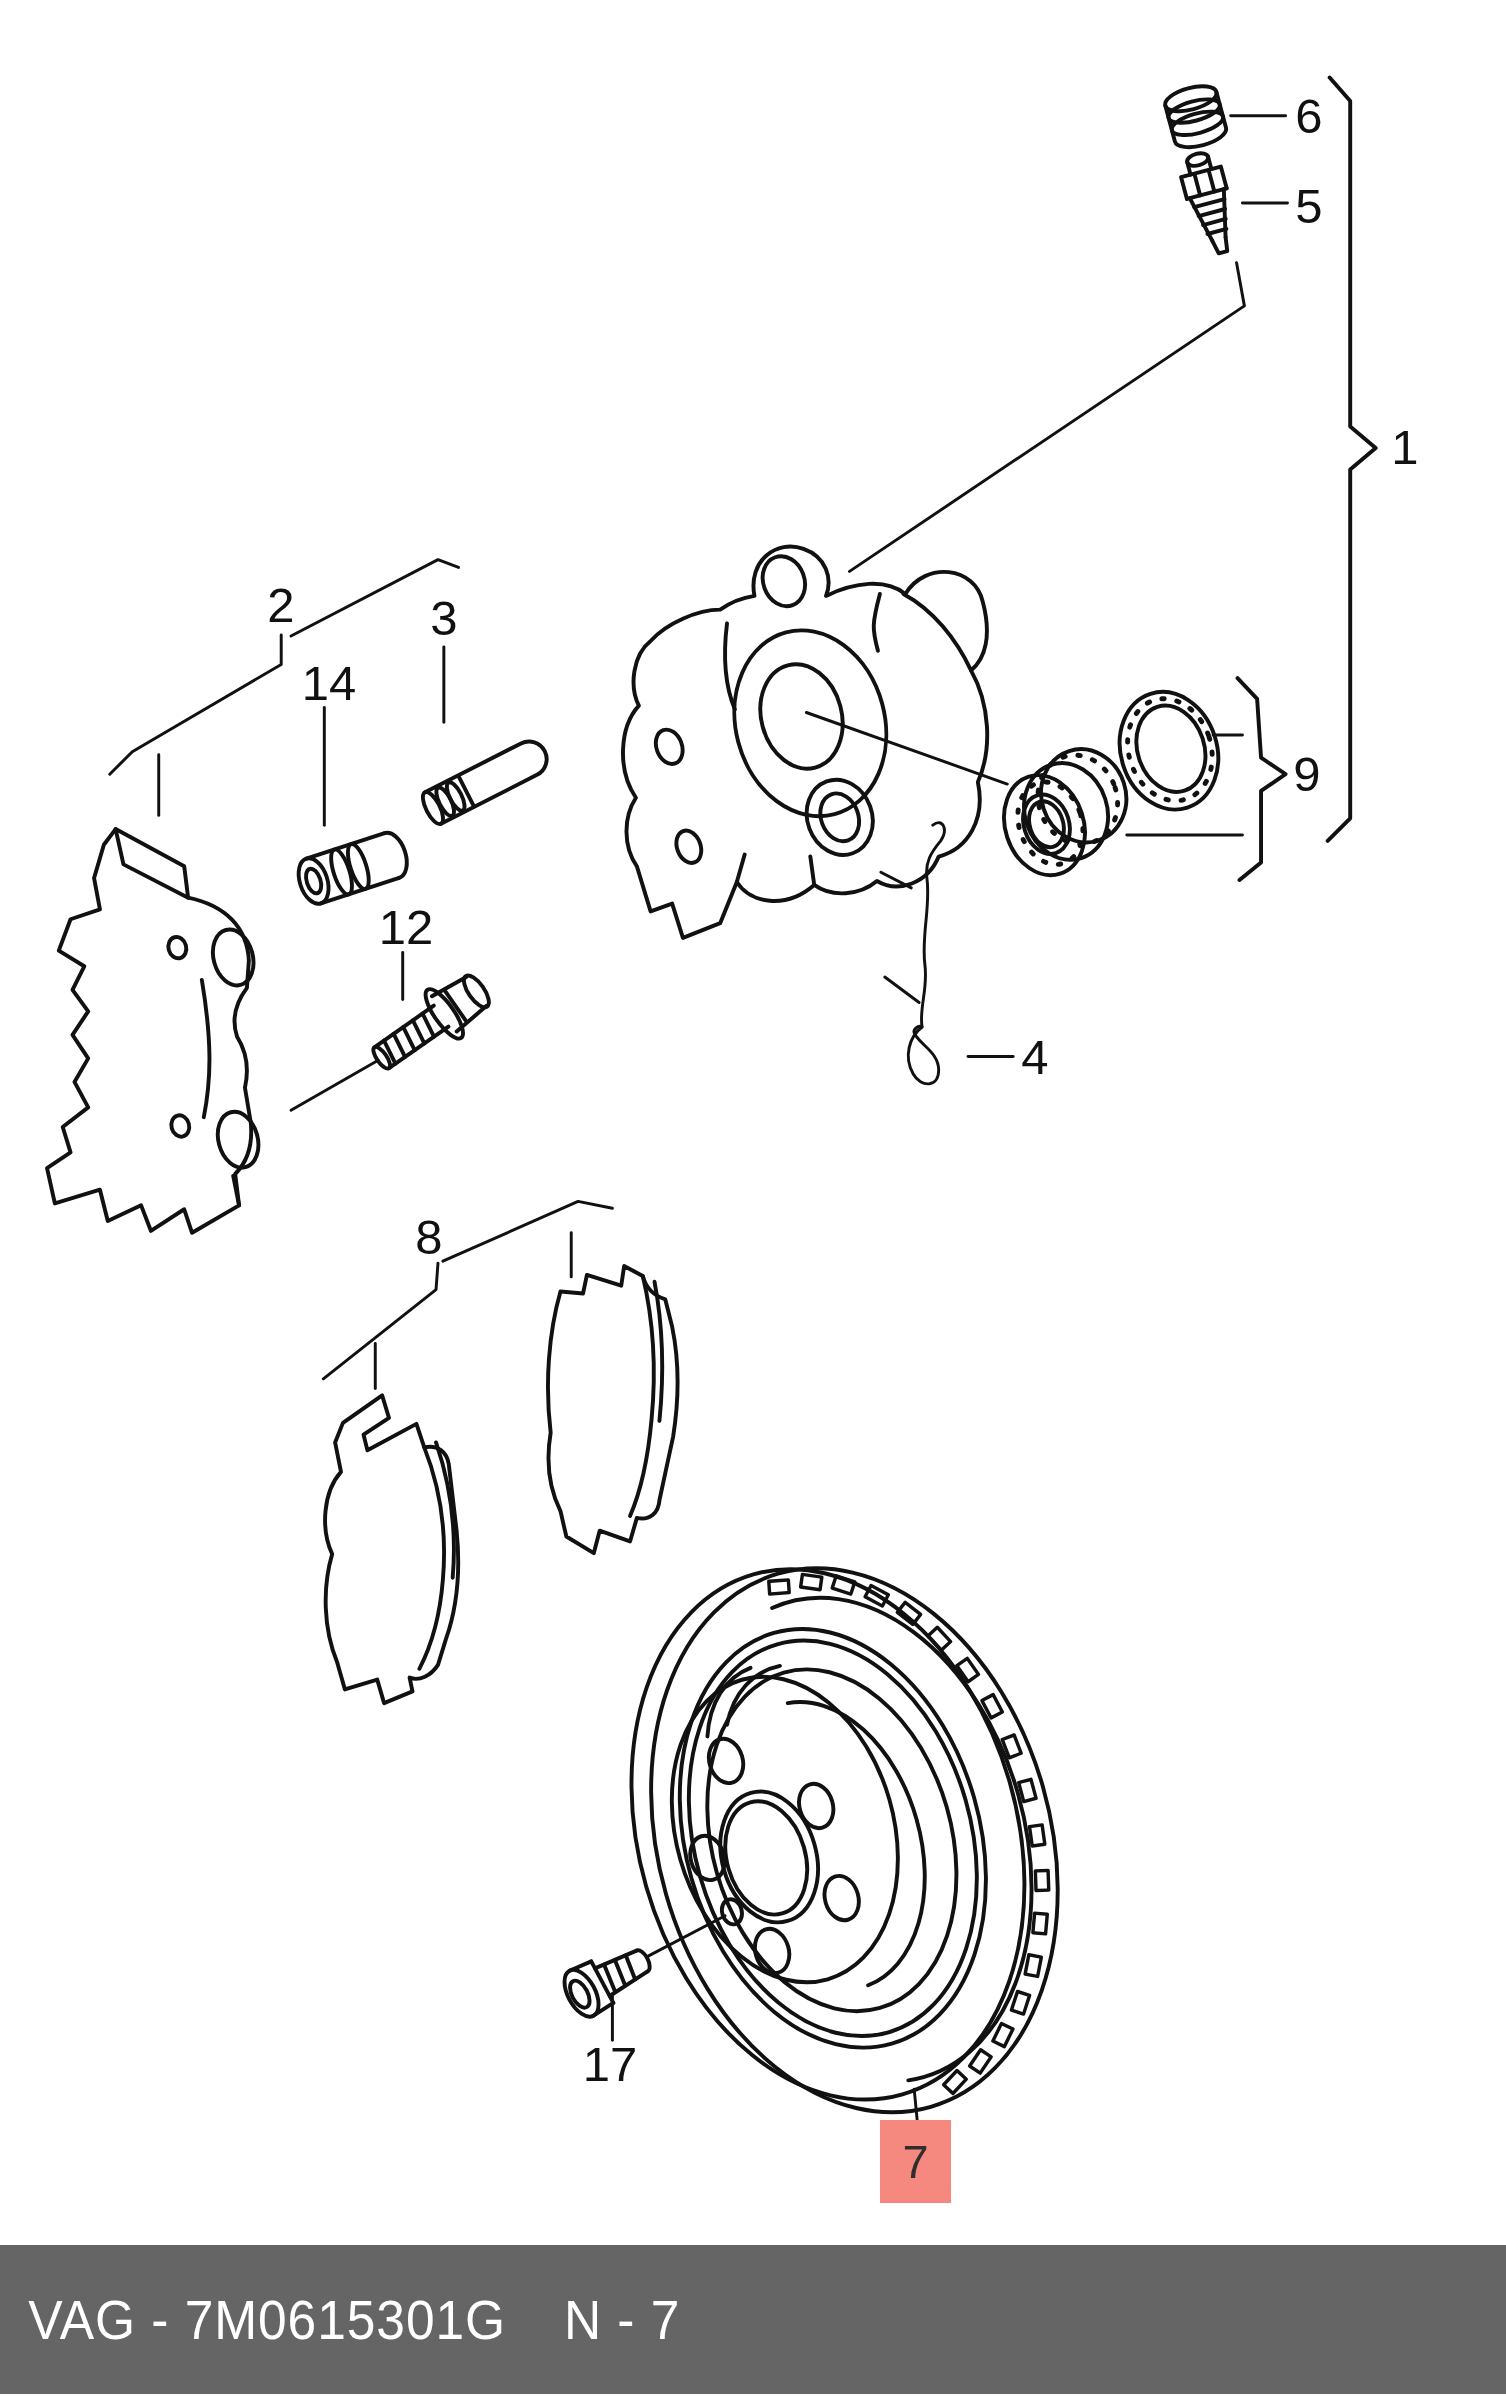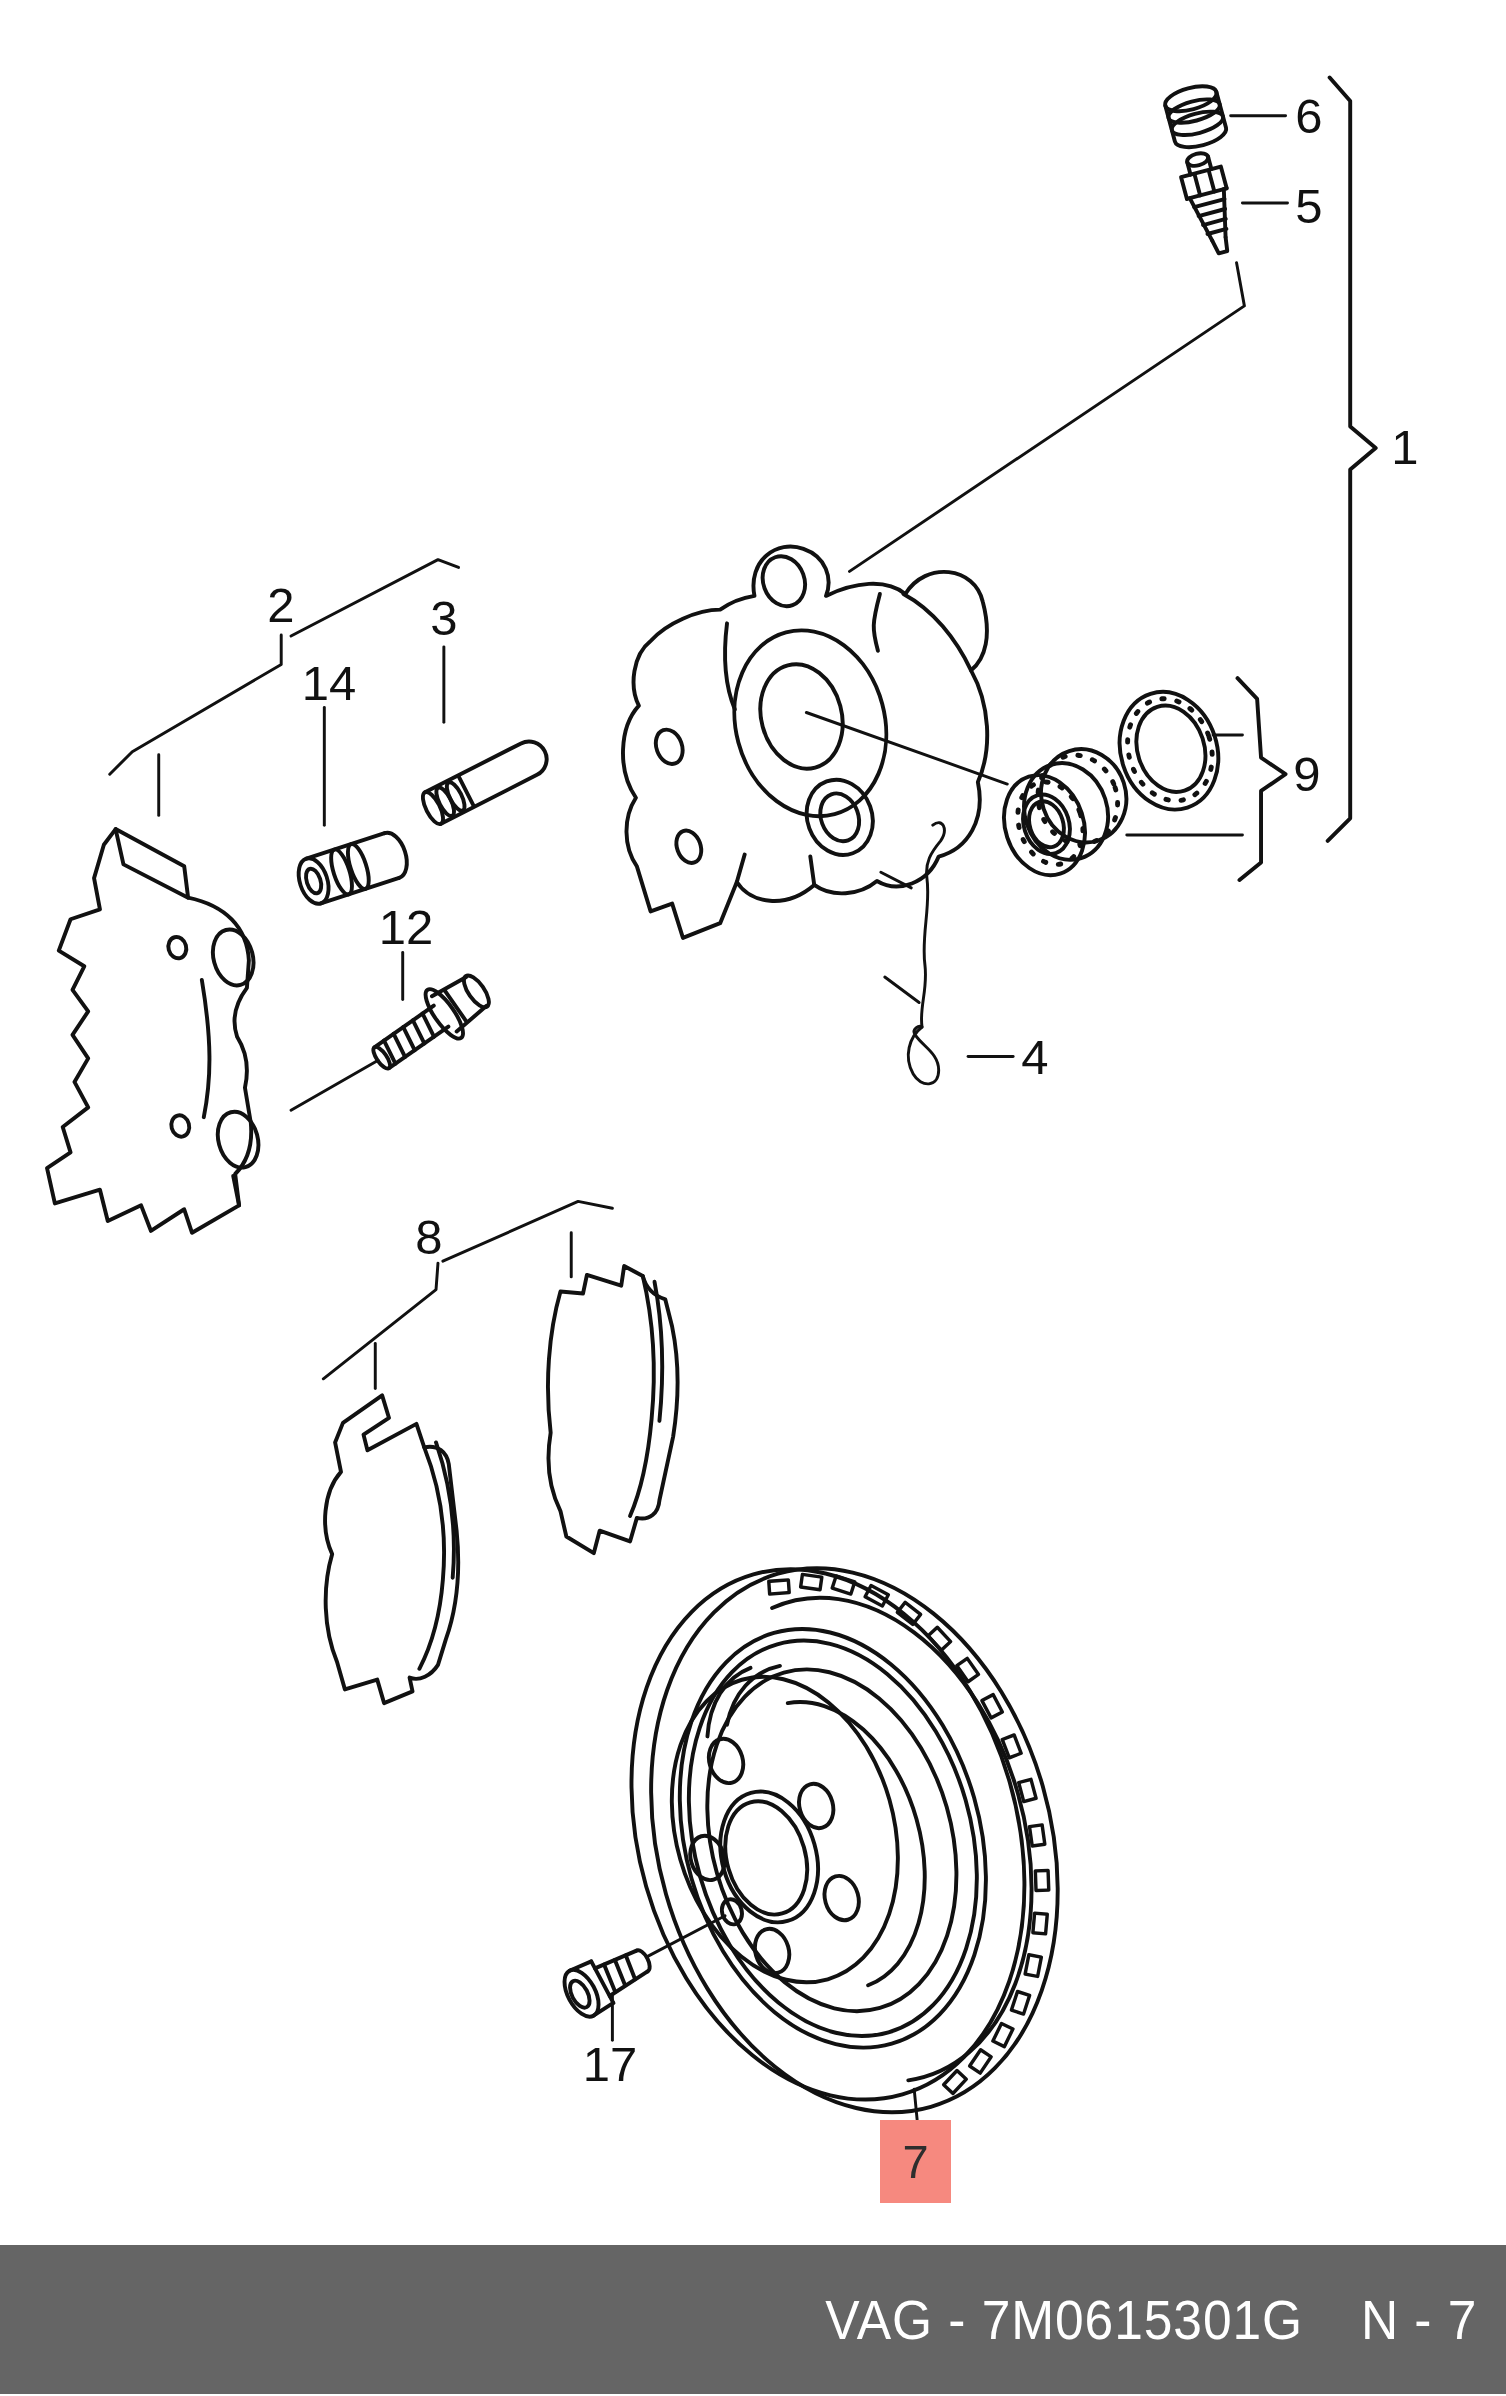--- a/index.html
+++ b/index.html
@@ -20,21 +20,21 @@
     cursor:pointer; user-select:none;
   }
   .highlight-box {
     position:absolute; left:880px; top:2120px; width:71px; height:83px;
     background:#f6897f; display:flex; align-items:center; justify-content:center;
     cursor:pointer;
   }
   .highlight-box .num { font-size:47px; color:#2e2e2e; line-height:1; }
   .footer-bar {
     position:absolute; left:0; top:2245px; width:1506px; height:149px;
-    background:#656565; display:flex; align-items:center; justify-content:flex-end;
+    background:#656565; display:flex; align-items:center; justify-content:flex-start;
   }
   .footer-inner {
     display:flex; gap:63px; transform:scaleX(0.92); transform-origin:center;
   }
   .footer-inner span {
     color:#ffffff; font-size:56px; letter-spacing:1px; line-height:1; white-space:pre;
   }
 </style>
 </head>
 <body>

